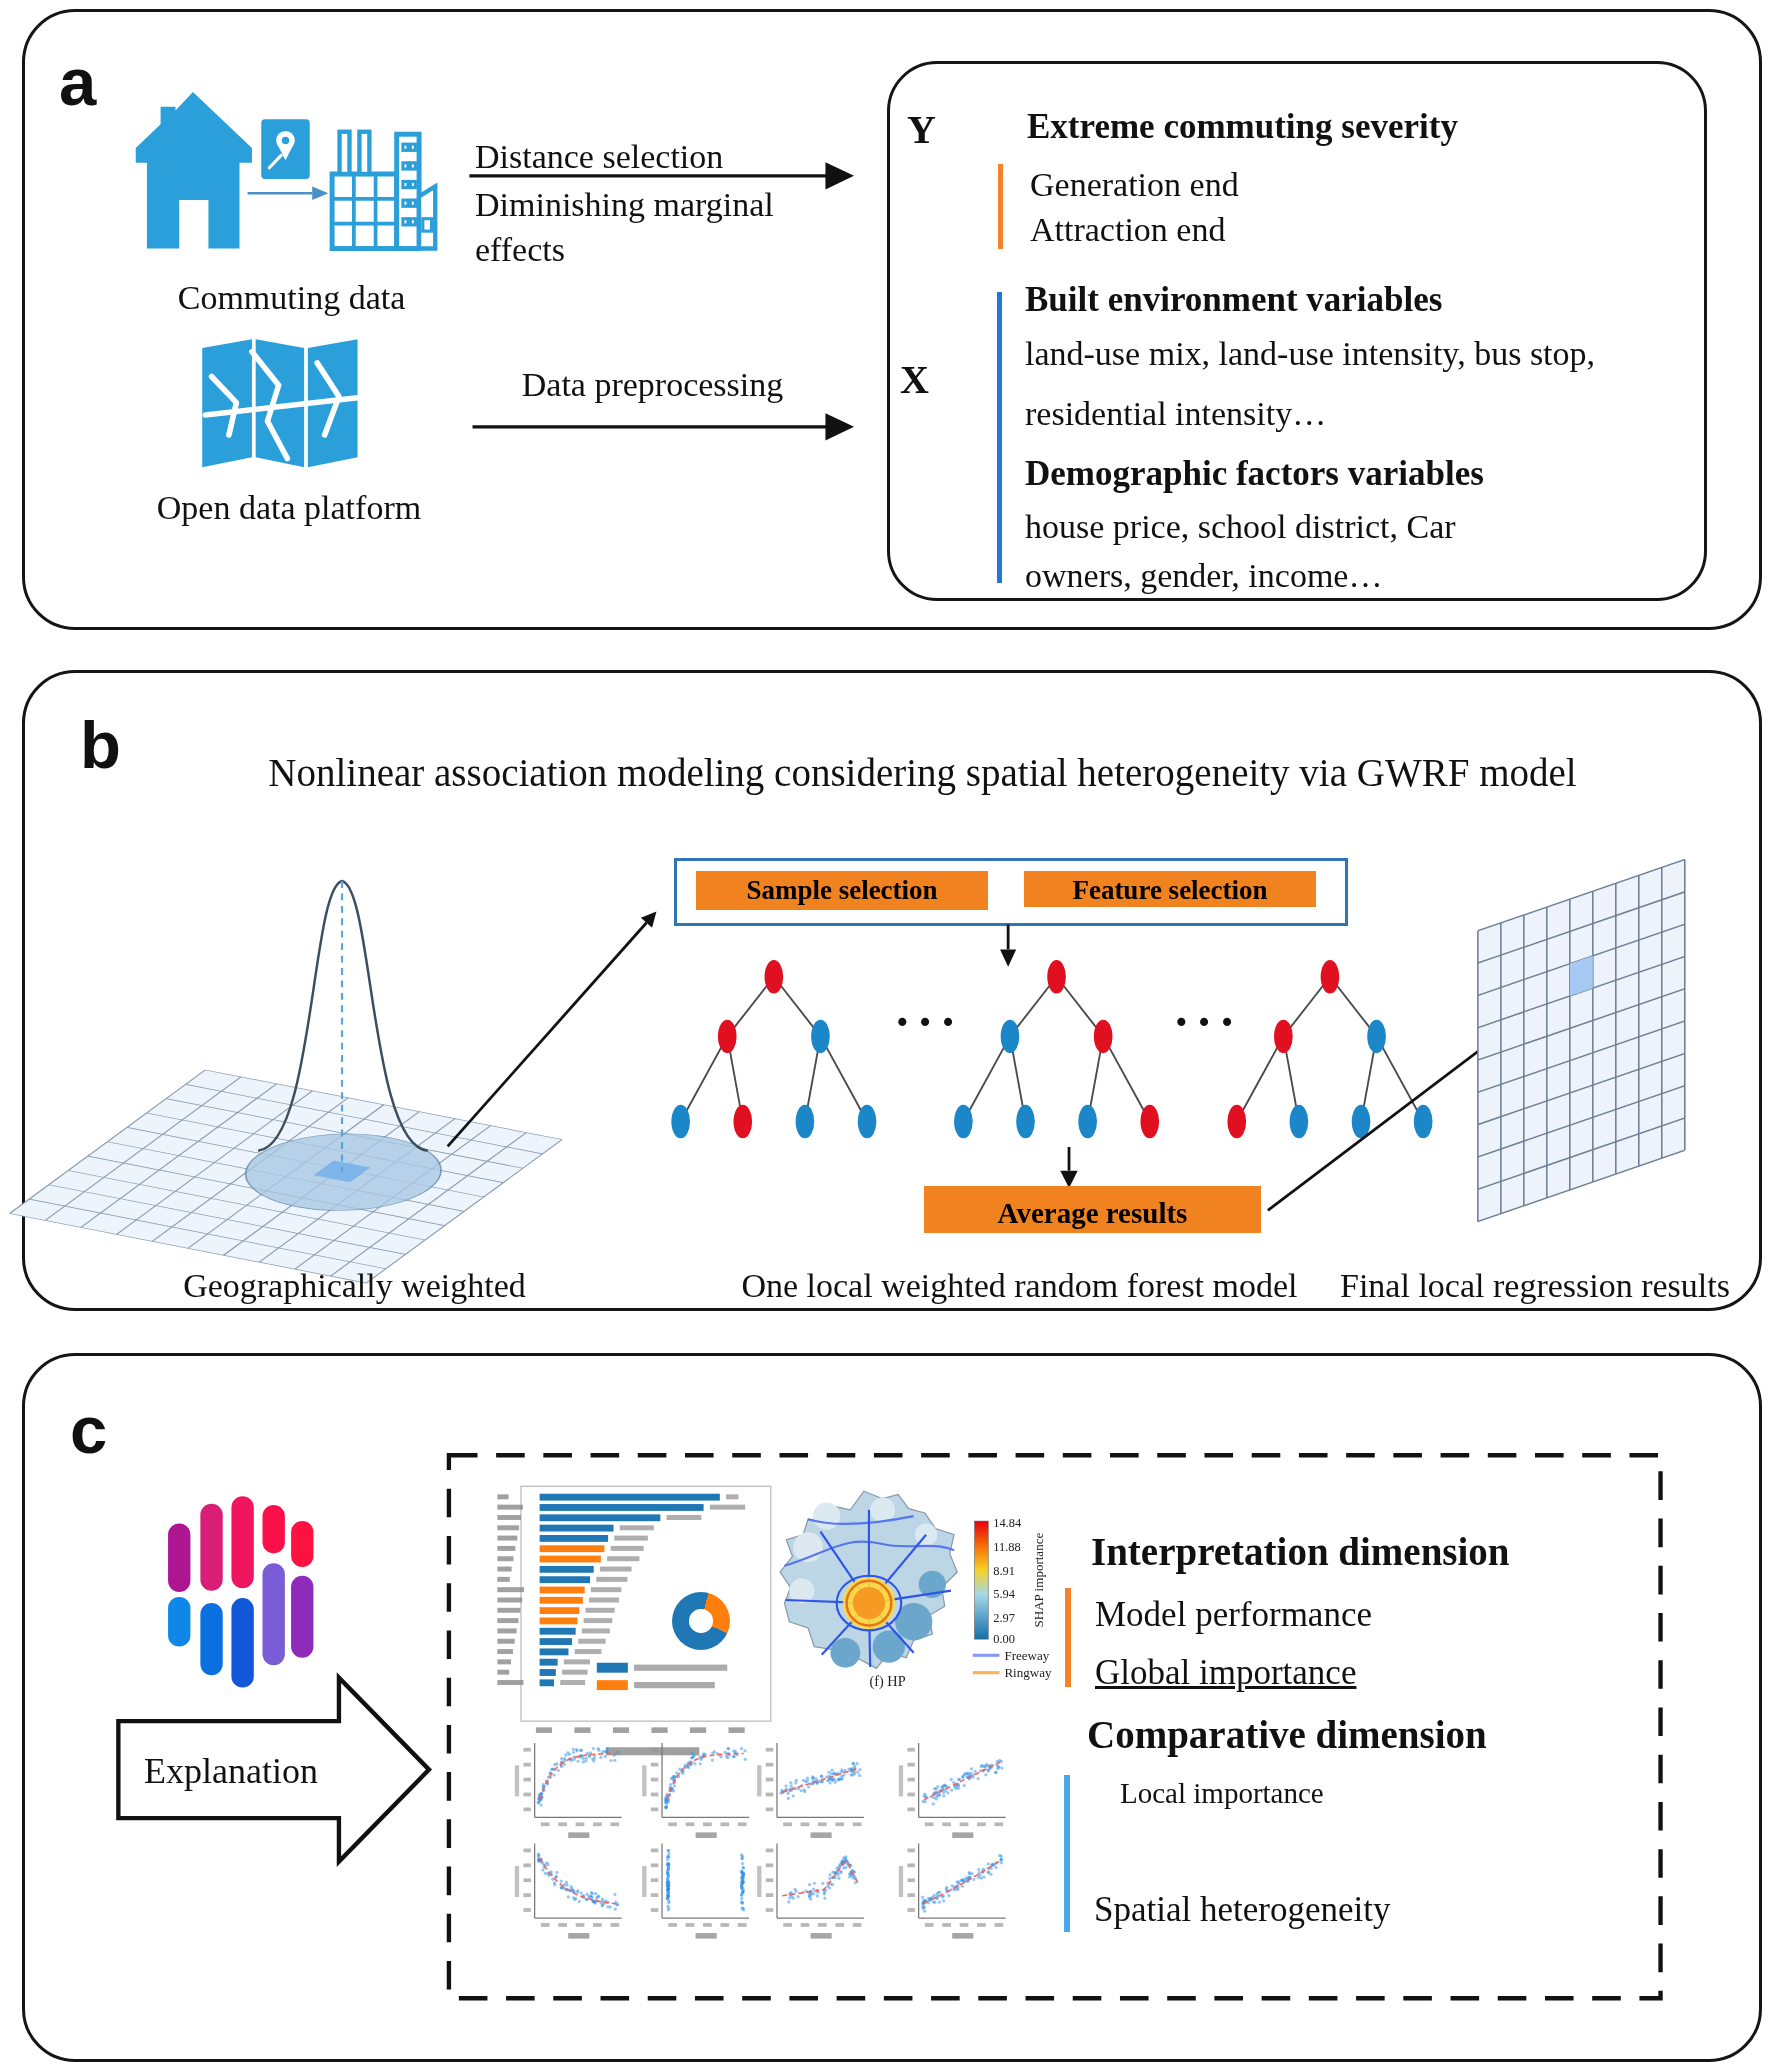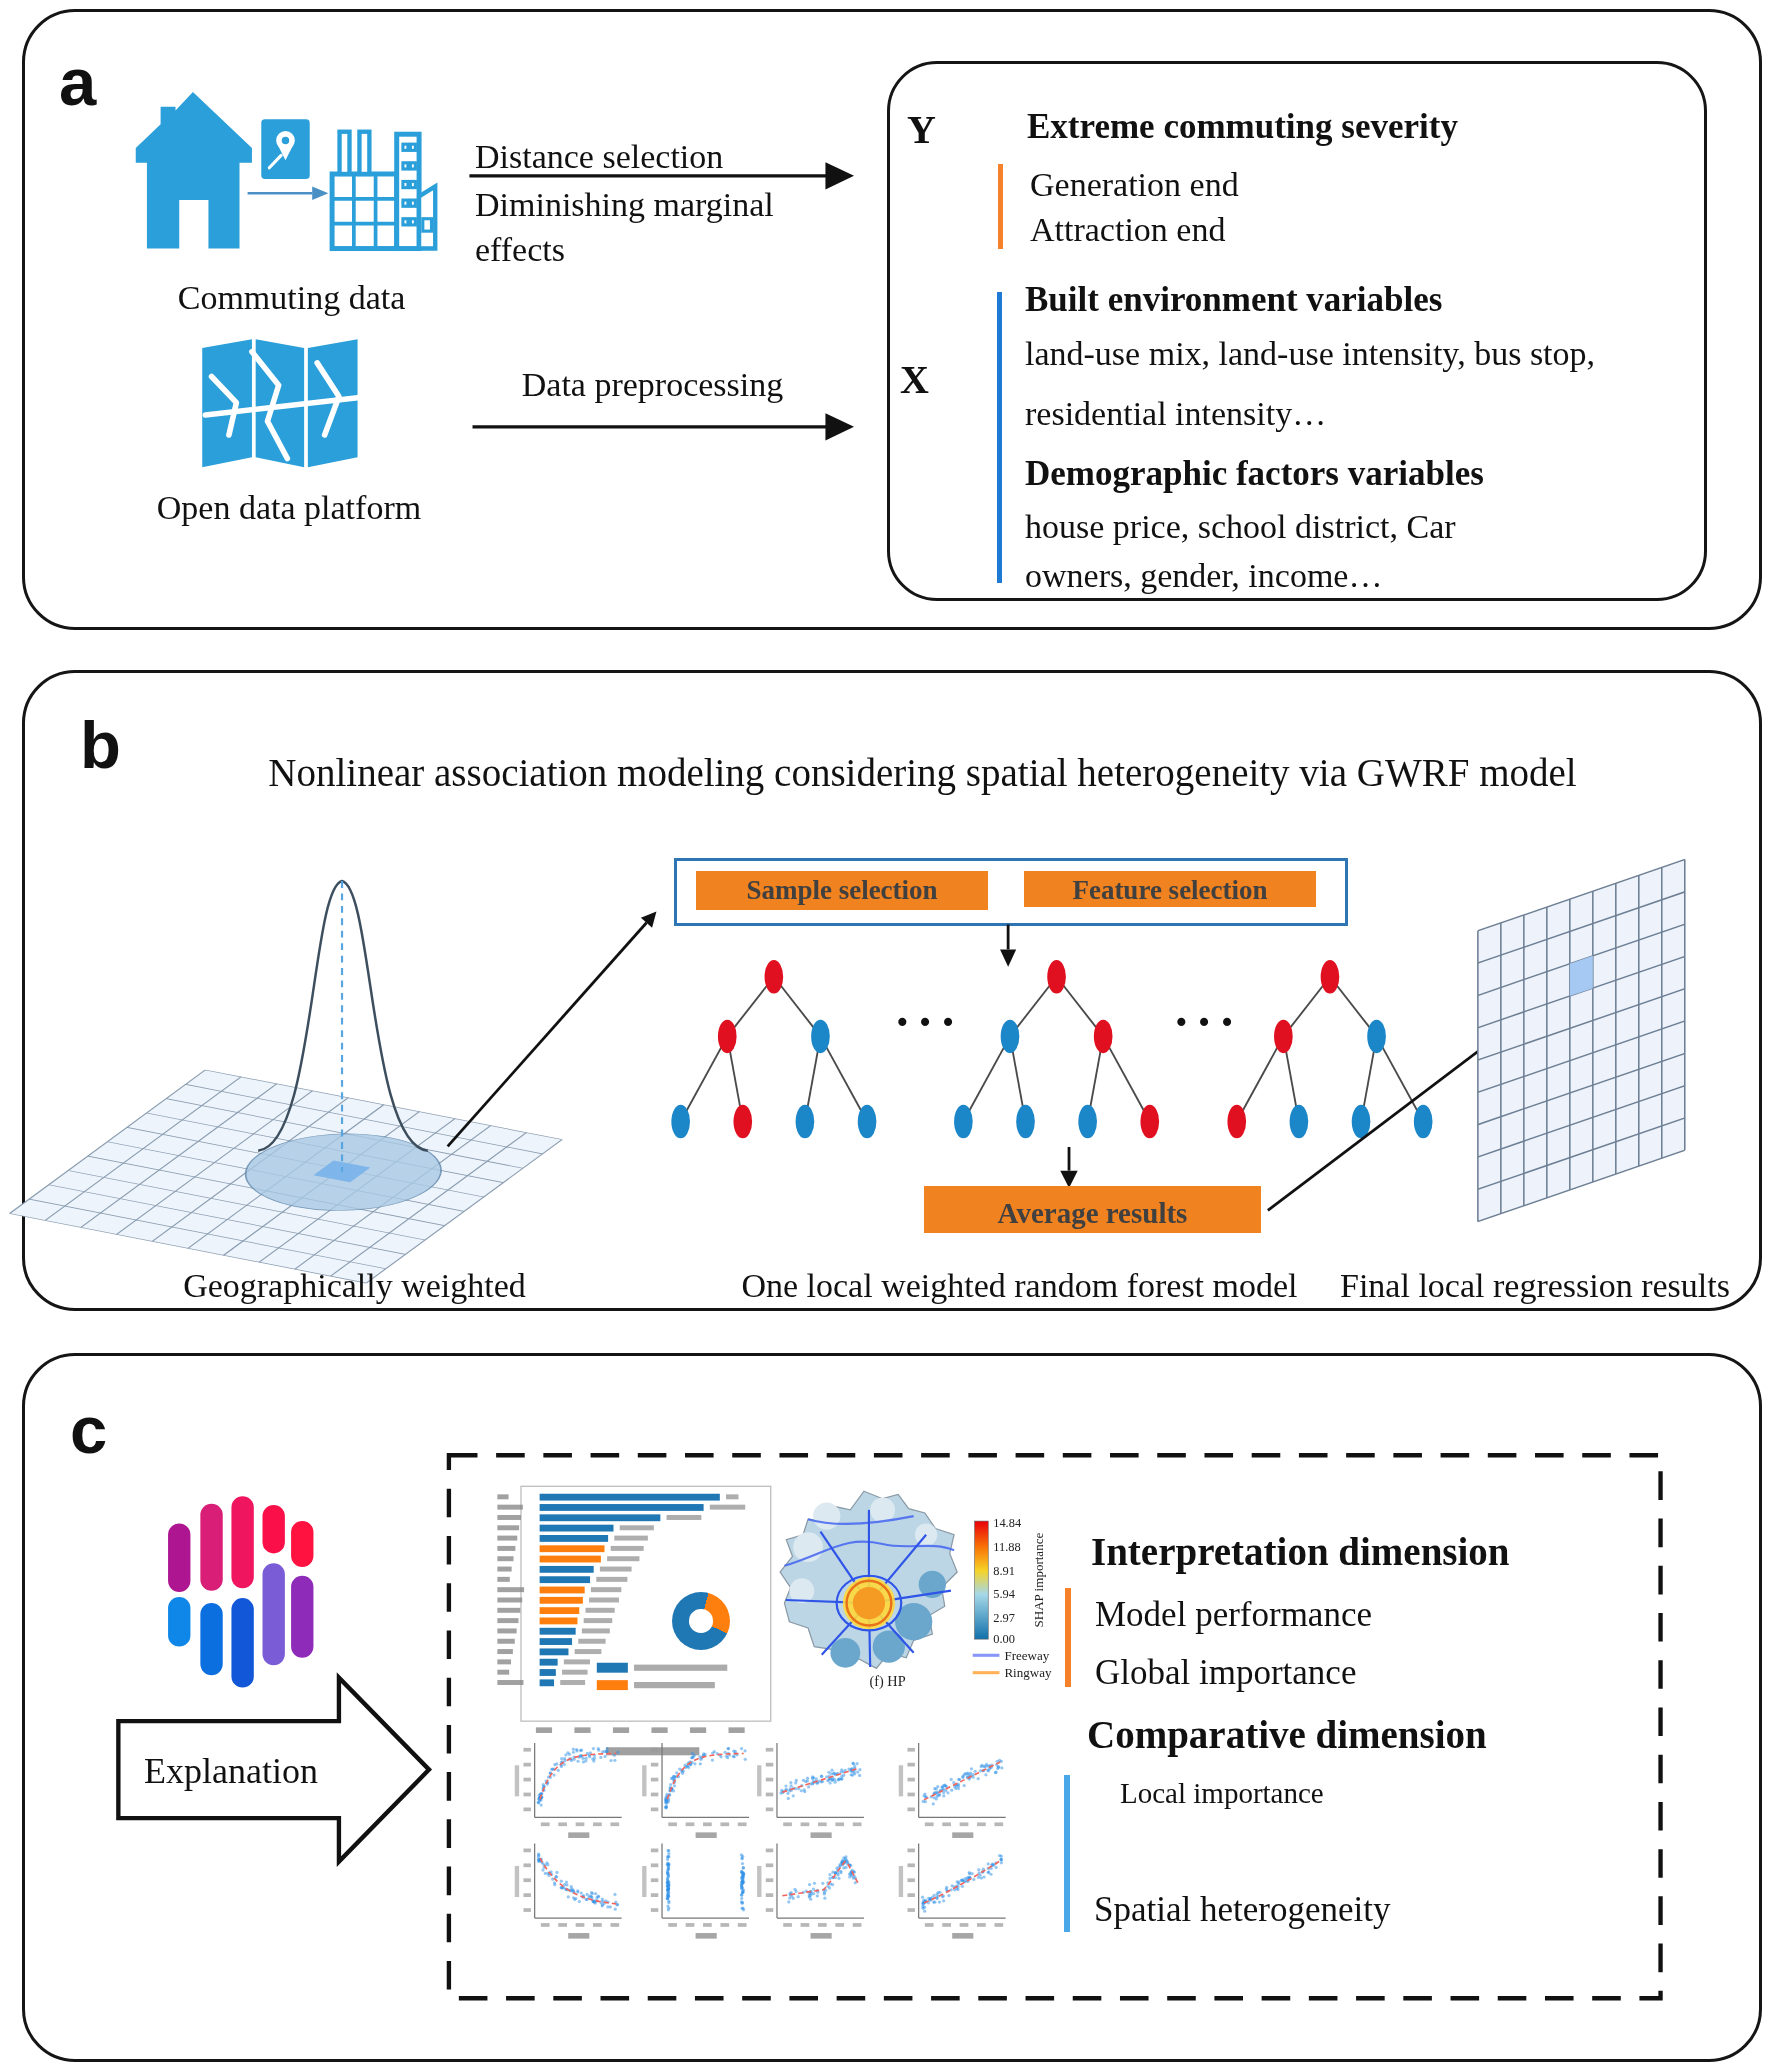--- a/index.html
+++ b/index.html
@@ -6,21 +6,21 @@
   .canvas{position:relative;width:1782px;height:2066px;background:#fff;overflow:hidden;
           font-family:"Liberation Serif",serif;color:#111;}
   .panel{position:absolute;border:3.7px solid #151515;border-radius:53px;background:#fff;z-index:0;}
   .innerbox{position:absolute;border:3.1px solid #151515;border-radius:50px;background:#fff;z-index:0;}
   .bluebox{position:absolute;border:3.7px solid #2e75b6;background:#fff;z-index:1;}
   .gfx{position:absolute;left:0;top:0;z-index:2;}
   .t{position:absolute;white-space:nowrap;z-index:3;line-height:1.15;}
   .plabel{font-family:"Liberation Sans",sans-serif;font-weight:bold;font-size:67px;}
   .b{font-weight:bold;}
   .c{text-align:center;}
-  .orangebtn{position:absolute;background:#f0821f;color:#404040;font-weight:bold;font-size:27px;
+  .orangebtn{position:absolute;background:#f0821f;color:#000000;font-weight:bold;font-size:27px;
              text-align:center;z-index:3;font-family:"Liberation Serif",serif;}
   .accent{position:absolute;z-index:3;}
   .donut{position:absolute;border-radius:50%;z-index:3;}
   .donut .hole{position:absolute;left:50%;top:50%;width:23.6px;height:23.6px;margin:-11.8px 0 0 -11.8px;
                border-radius:50%;background:#fff;}
   svg text{font-family:"Liberation Serif",serif;fill:#222;}
   .edge{stroke:#4a4a4a;stroke-width:3;}
 </style>
 </head>
 <body>
@@ -1326,21 +1326,21 @@
   <div class="t c" style="left:168px;top:1266px;width:373px;font-size:34px;">Geographically  weighted</div>
   <div class="t c" style="left:715px;top:1266px;width:609px;font-size:34px;">One local weighted  random forest model</div>
   <div class="t c" style="left:1330px;top:1266px;width:410px;font-size:34px;">Final  local  regression  results</div>
 
   <div class="t plabel" style="left:70px;top:1391px;">c</div>
   <div class="t c" style="left:124px;top:1751px;width:214px;font-size:36px;">Explanation</div>
 
   <div class="t b" style="left:1091px;top:1530px;font-size:39px;">Interpretation dimension</div>
   <div class="accent" style="left:1065px;top:1588px;width:5.6px;height:99px;background:#f5822a;"></div>
   <div class="t" style="left:1095px;top:1595px;font-size:35px;">Model performance</div>
-  <div class="t" style="left:1095px;top:1653px;font-size:35px;">Global importance</div>
+  <div class="t" style="left:1095px;top:1653px;font-size:35px;text-decoration:underline;">Global importance</div>
 
   <div class="t b" style="left:1087px;top:1713px;font-size:39px;">Comparative dimension</div>
   <div class="accent" style="left:1064px;top:1775px;width:5.6px;height:157px;background:#4aa8e8;"></div>
   <div class="t" style="left:1120px;top:1777px;font-size:29px;text-align:right;">Local importance</div>
   <div class="t" style="left:1094px;top:1890px;font-size:35px;">Spatial heterogeneity</div>
 
   <div class="donut" style="left: 672px; top: 1592px; width: 58px; height: 58px; background: conic-gradient(from 15deg, rgb(255, 127, 14) 0deg, rgb(255, 127, 14) 100.8deg, rgb(31, 119, 180) 100.8deg, rgb(31, 119, 180) 360deg);">
     <div class="hole"></div>
   </div>
 

